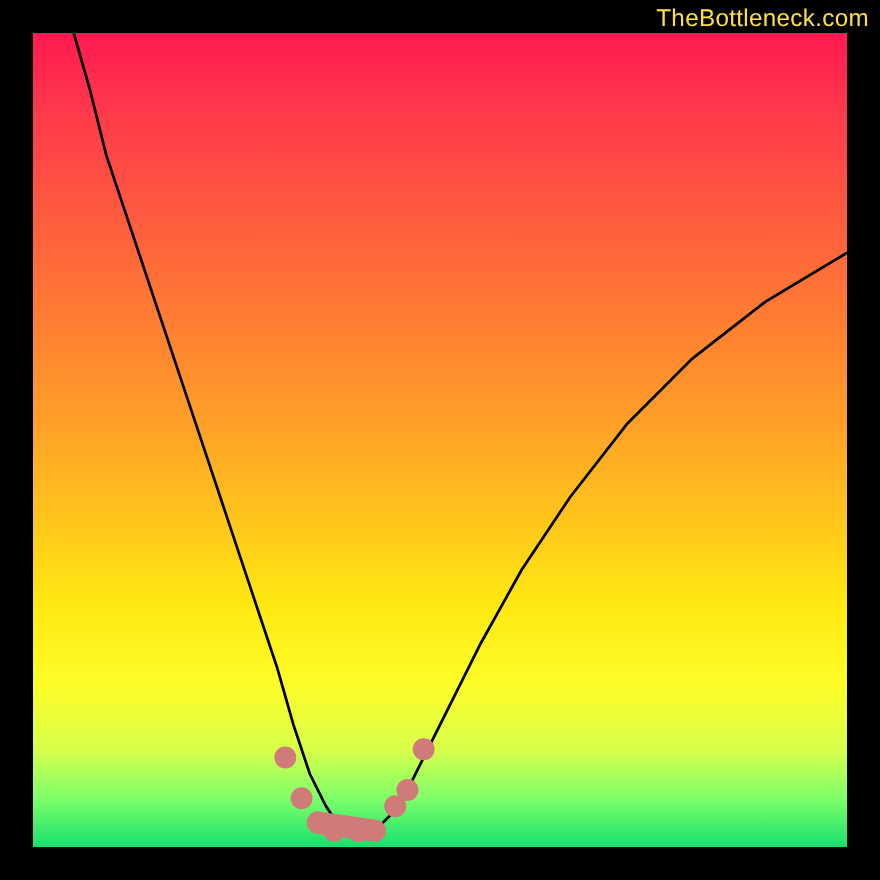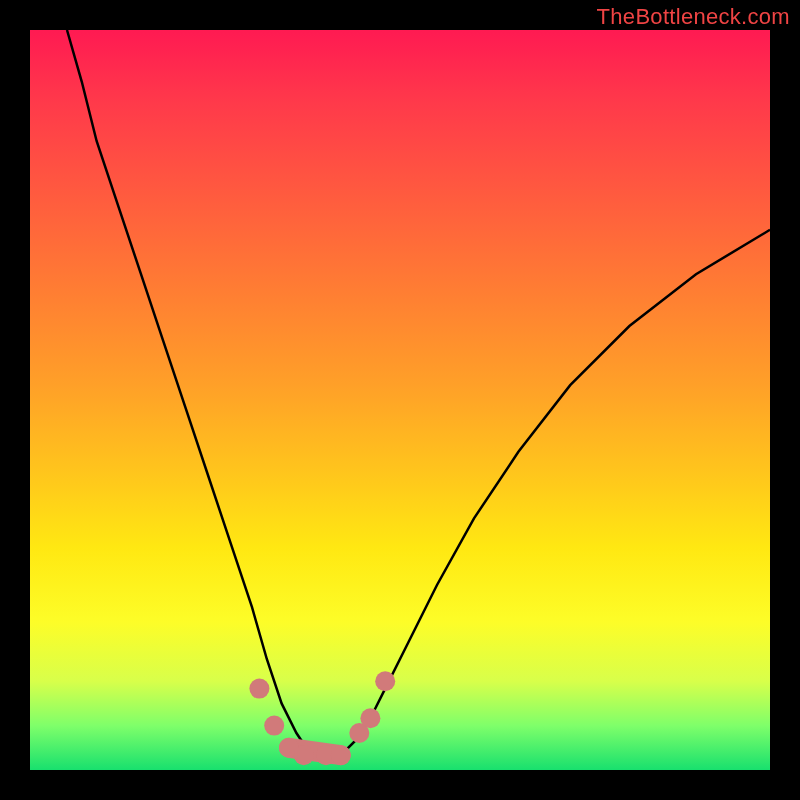--- a/index.html
+++ b/index.html
@@ -36,21 +36,21 @@
       #ffe812 70%,
       #fdfd28 80%,
       #d8ff4a 88%,
       #7fff6a 94%,
       #18e06e 100%);
   }
   .watermark {
     position: absolute;
     top: 4px;
     right: 10px;
-    color: #ef4444;
+    color: #fde047;
     font-size: 22px;
     letter-spacing: 0.3px;
     user-select: none;
   }
   svg.curve-layer {
     position: absolute;
     left: 0;
     top: 0;
     width: 740px;
     height: 740px;

